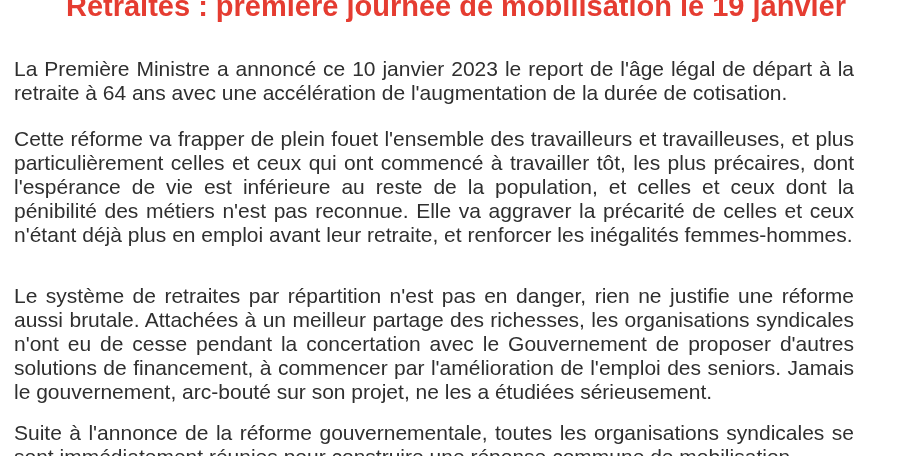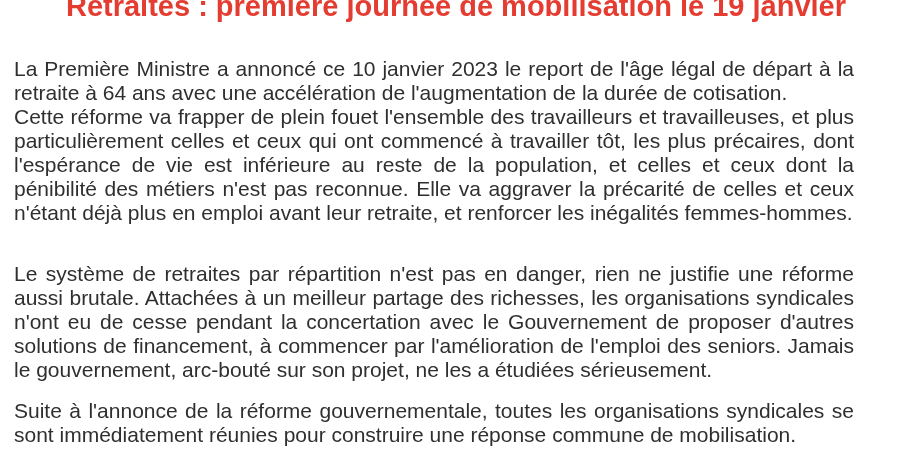--- a/index.html
+++ b/index.html
@@ -31,21 +31,21 @@
   }
   .para {
     margin: 0 58px 0 14px;
     width: 840px;
     font-size: 21px;
     line-height: 24px;
     text-align: justify;
     color: var(--text-color, #2f2f2f);
   }
   .m-after-title { margin-top: 36px; }
-  .m-std         { }
+  .m-std         { margin-top: 22px; }
   .m-large       { margin-top: 37px; }
   .m-last        { margin-top: 17px; }
 </style>
 </head>
 <body>
 
 <div class="page">
   <h1 class="doc-title">Retraites : première journée de mobilisation le 19 janvier</h1>
 
   <p class="para m-after-title">La Première Ministre a annoncé ce 10 janvier 2023 le report de l'âge légal de départ à la retraite à 64 ans avec une accélération de l'augmentation de la durée de cotisation.</p>

